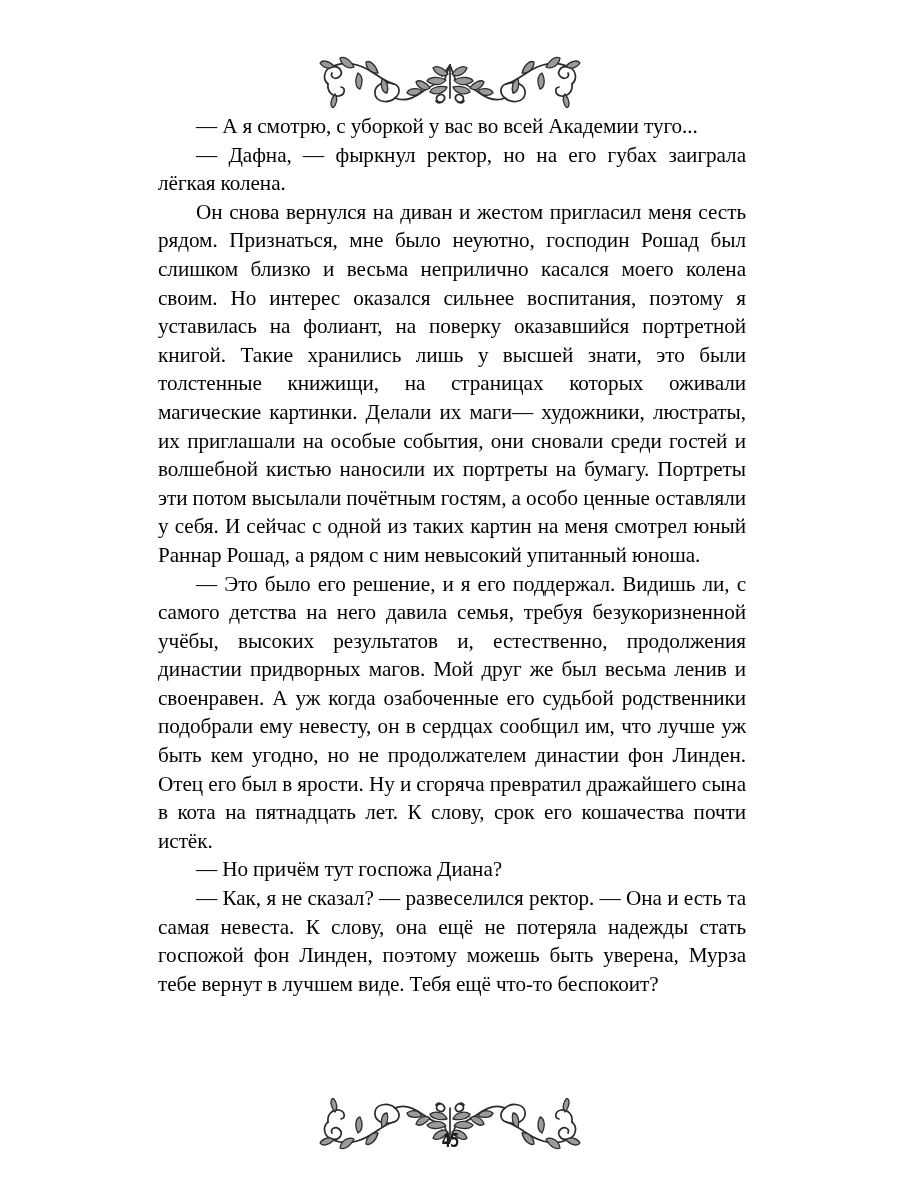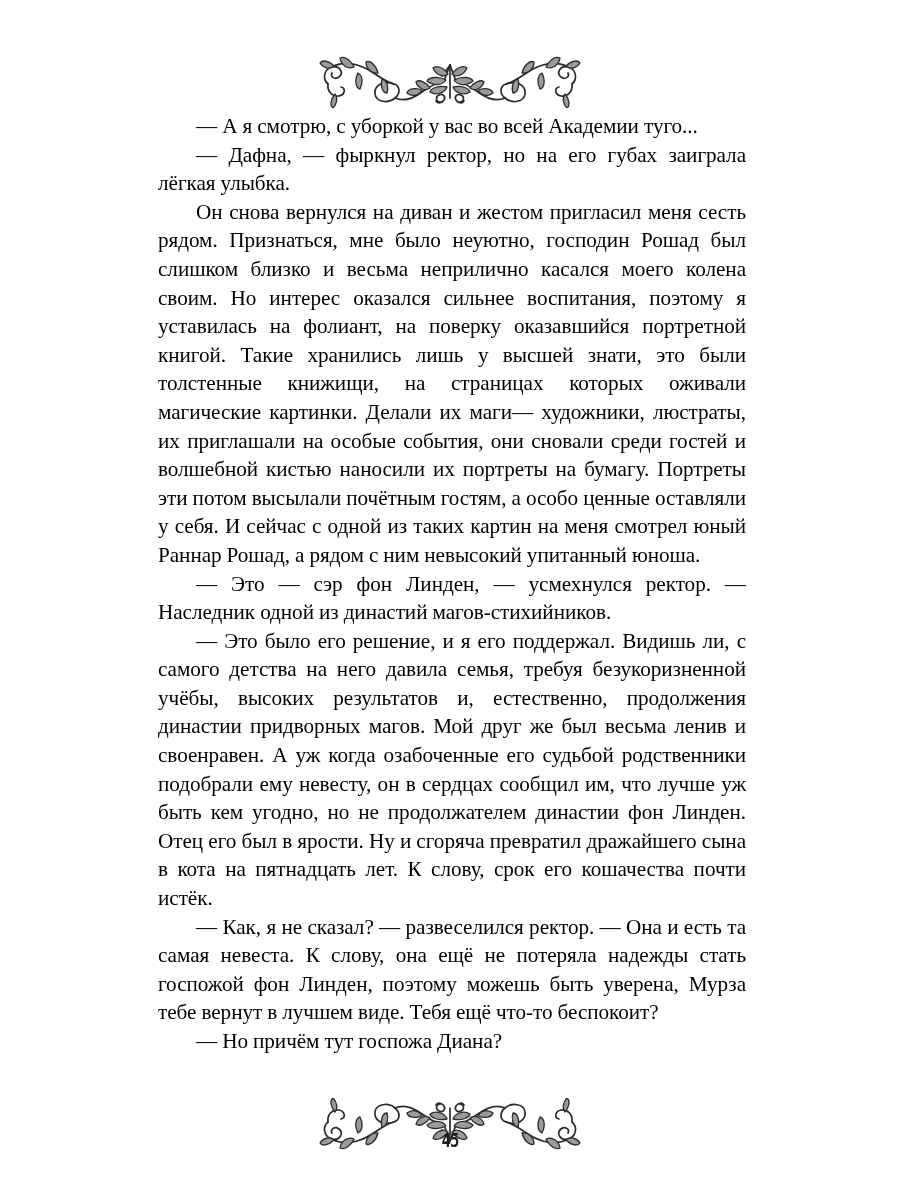--- a/index.html
+++ b/index.html
@@ -165,26 +165,25 @@
 
           <path d="M248 12 C254 6 260 6 262 9 C259 14 252 16 248 12 Z" fill="#9a9a9a"></path>
           <path d="M247 40 C252 46 252 52 249 54 C245 50 244 44 247 40 Z" fill="#9a9a9a"></path>
         </g>
       </svg>
     </div>
   </div>
 
   <div class="text-block">
     <p class="para nojust">— А я смотрю, с уборкой у вас во всей Академии туго...</p>
-    <p class="para">— Дафна, — фыркнул ректор, но на его губах заиграла лёгкая улыбка.</p>
+    <p class="para">— Дафна, — фыркнул ректор, но на его губах заиграла лёгкая колена.</p>
     <p class="para">Он снова вернулся на диван и жестом пригласил меня сесть рядом. Признаться, мне было неуютно, господин Рошад был слишком близко и весьма неприлично касался моего колена своим. Но интерес оказался сильнее воспитания, поэтому я уставилась на фолиант, на поверку оказавшийся портретной книгой. Такие хранились лишь у высшей знати, это были толстенные книжищи, на страницах которых оживали магические картинки. Делали их маги— художники, люстраты, их приглашали на особые события, они сновали среди гостей и волшебной кистью наносили их портреты на бумагу. Портреты эти потом высылали почётным гостям, а особо ценные оставляли у себя. И сейчас с одной из таких картин на меня смотрел юный Раннар Рошад, а рядом с ним невысокий упитанный юноша.</p>
-    <p class="para">— Это — сэр фон Линден, — усмехнулся ректор. — Наследник одной из династий магов-стихийников.</p>
     <p class="para">— Это было его решение, и я его поддержал. Видишь ли, с самого детства на него давила семья, требуя безукоризненной учёбы, высоких результатов и, естественно, продолжения династии придворных магов. Мой друг же был весьма ленив и своенравен. А уж когда озабоченные его судьбой родственники подобрали ему невесту, он в сердцах сообщил им, что лучше уж быть кем угодно, но не продолжателем династии фон Линден. Отец его был в ярости. Ну и сгоряча превратил дражайшего сына в кота на пятнадцать лет. К слову, срок его кошачества почти истёк.</p>
+    <p class="para nojust">— Но причём тут госпожа Диана?</p>
     <p class="para">— Как, я не сказал? — развеселился ректор. — Она и есть та самая невеста. К слову, она ещё не потеряла надежды стать госпожой фон Линден, поэтому можешь быть уверена, Мурза тебе вернут в лучшем виде. Тебя ещё что-то беспокоит?</p>
-    <p class="para nojust">— Но причём тут госпожа Диана?</p>
   </div>
 
   <div class="ornament-bottom">
     <div class="vine-wrap">
       <svg viewBox="0 0 264 54" xmlns="http://www.w3.org/2000/svg">
         <g fill="none" stroke="#2b2b2b" stroke-width="1.7" stroke-linecap="round">
           <path d="M10 30 C4 25 6 15 14 13 C22 11 26 19 21 23 C17 26 12 23 14 19"></path>
           <path d="M14 13 C26 6 42 10 54 18 C62 23 68 28 76 30"></path>
           <path d="M10 30 C9 37 14 43 21 42 C27 41 28 34 23 33"></path>
           <path d="M76 30 C64 26 56 32 57 40 C58 48 70 50 77 44 C83 39 82 32 76 30"></path>

